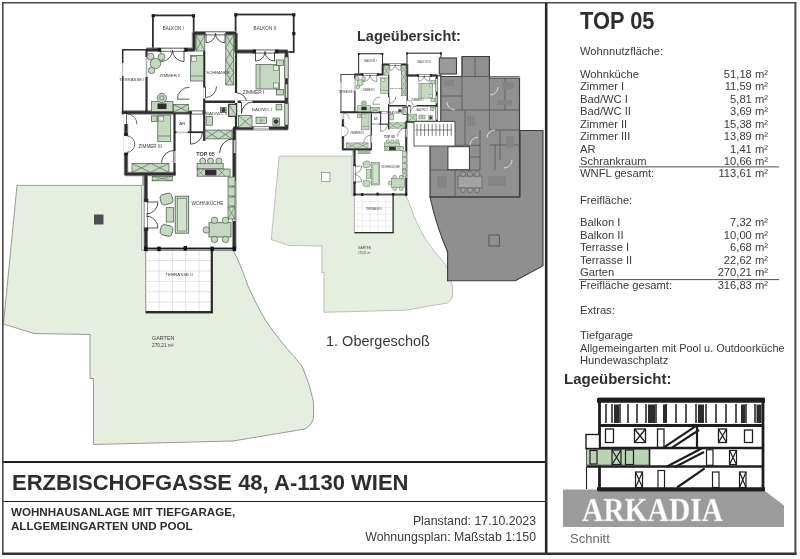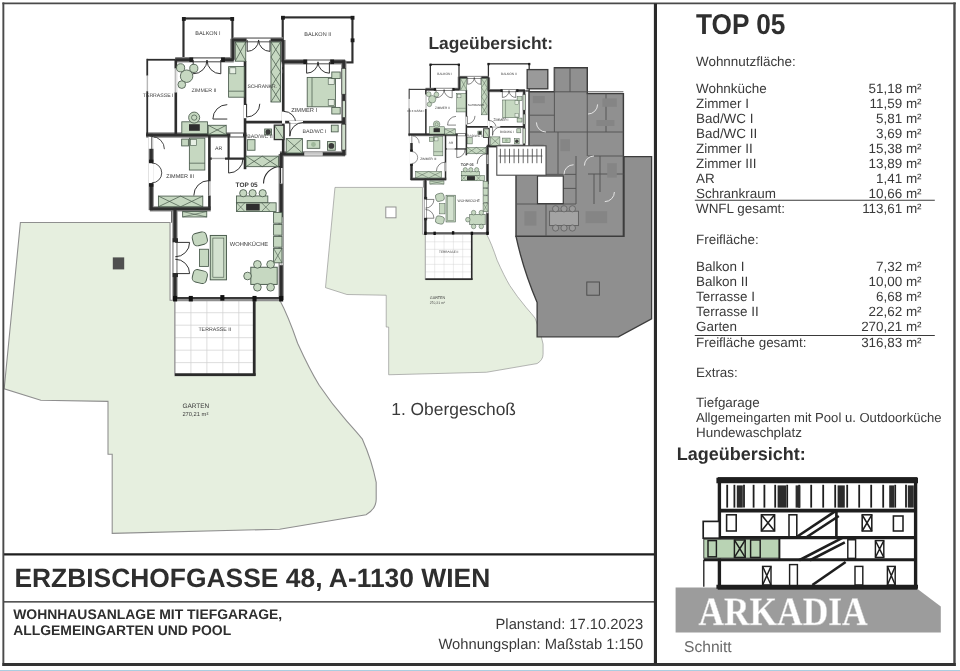--- a/index.html
+++ b/index.html
@@ -1,16 +1,16 @@
 <!DOCTYPE html>
 <html><head>
 <meta charset="utf-8">
 <style>
   html,body{margin:0;padding:0;background:#fff;}
-  #page{position:relative;width:800px;height:559px;background:#0369a1;overflow:hidden;
+  #page{position:relative;width:800px;height:559px;background:#fdba74;overflow:hidden;
         font-family:"Liberation Sans",sans-serif;}
   svg{display:block;}
   .lbl{fill:#3c3c3c;}
 </style>
 </head>
 <body>
 <div id="page">
 <svg width="800" height="559" viewBox="0 0 800 559">
 
 <rect x="0" y="0" width="800" height="559" fill="#ffffff"></rect>

